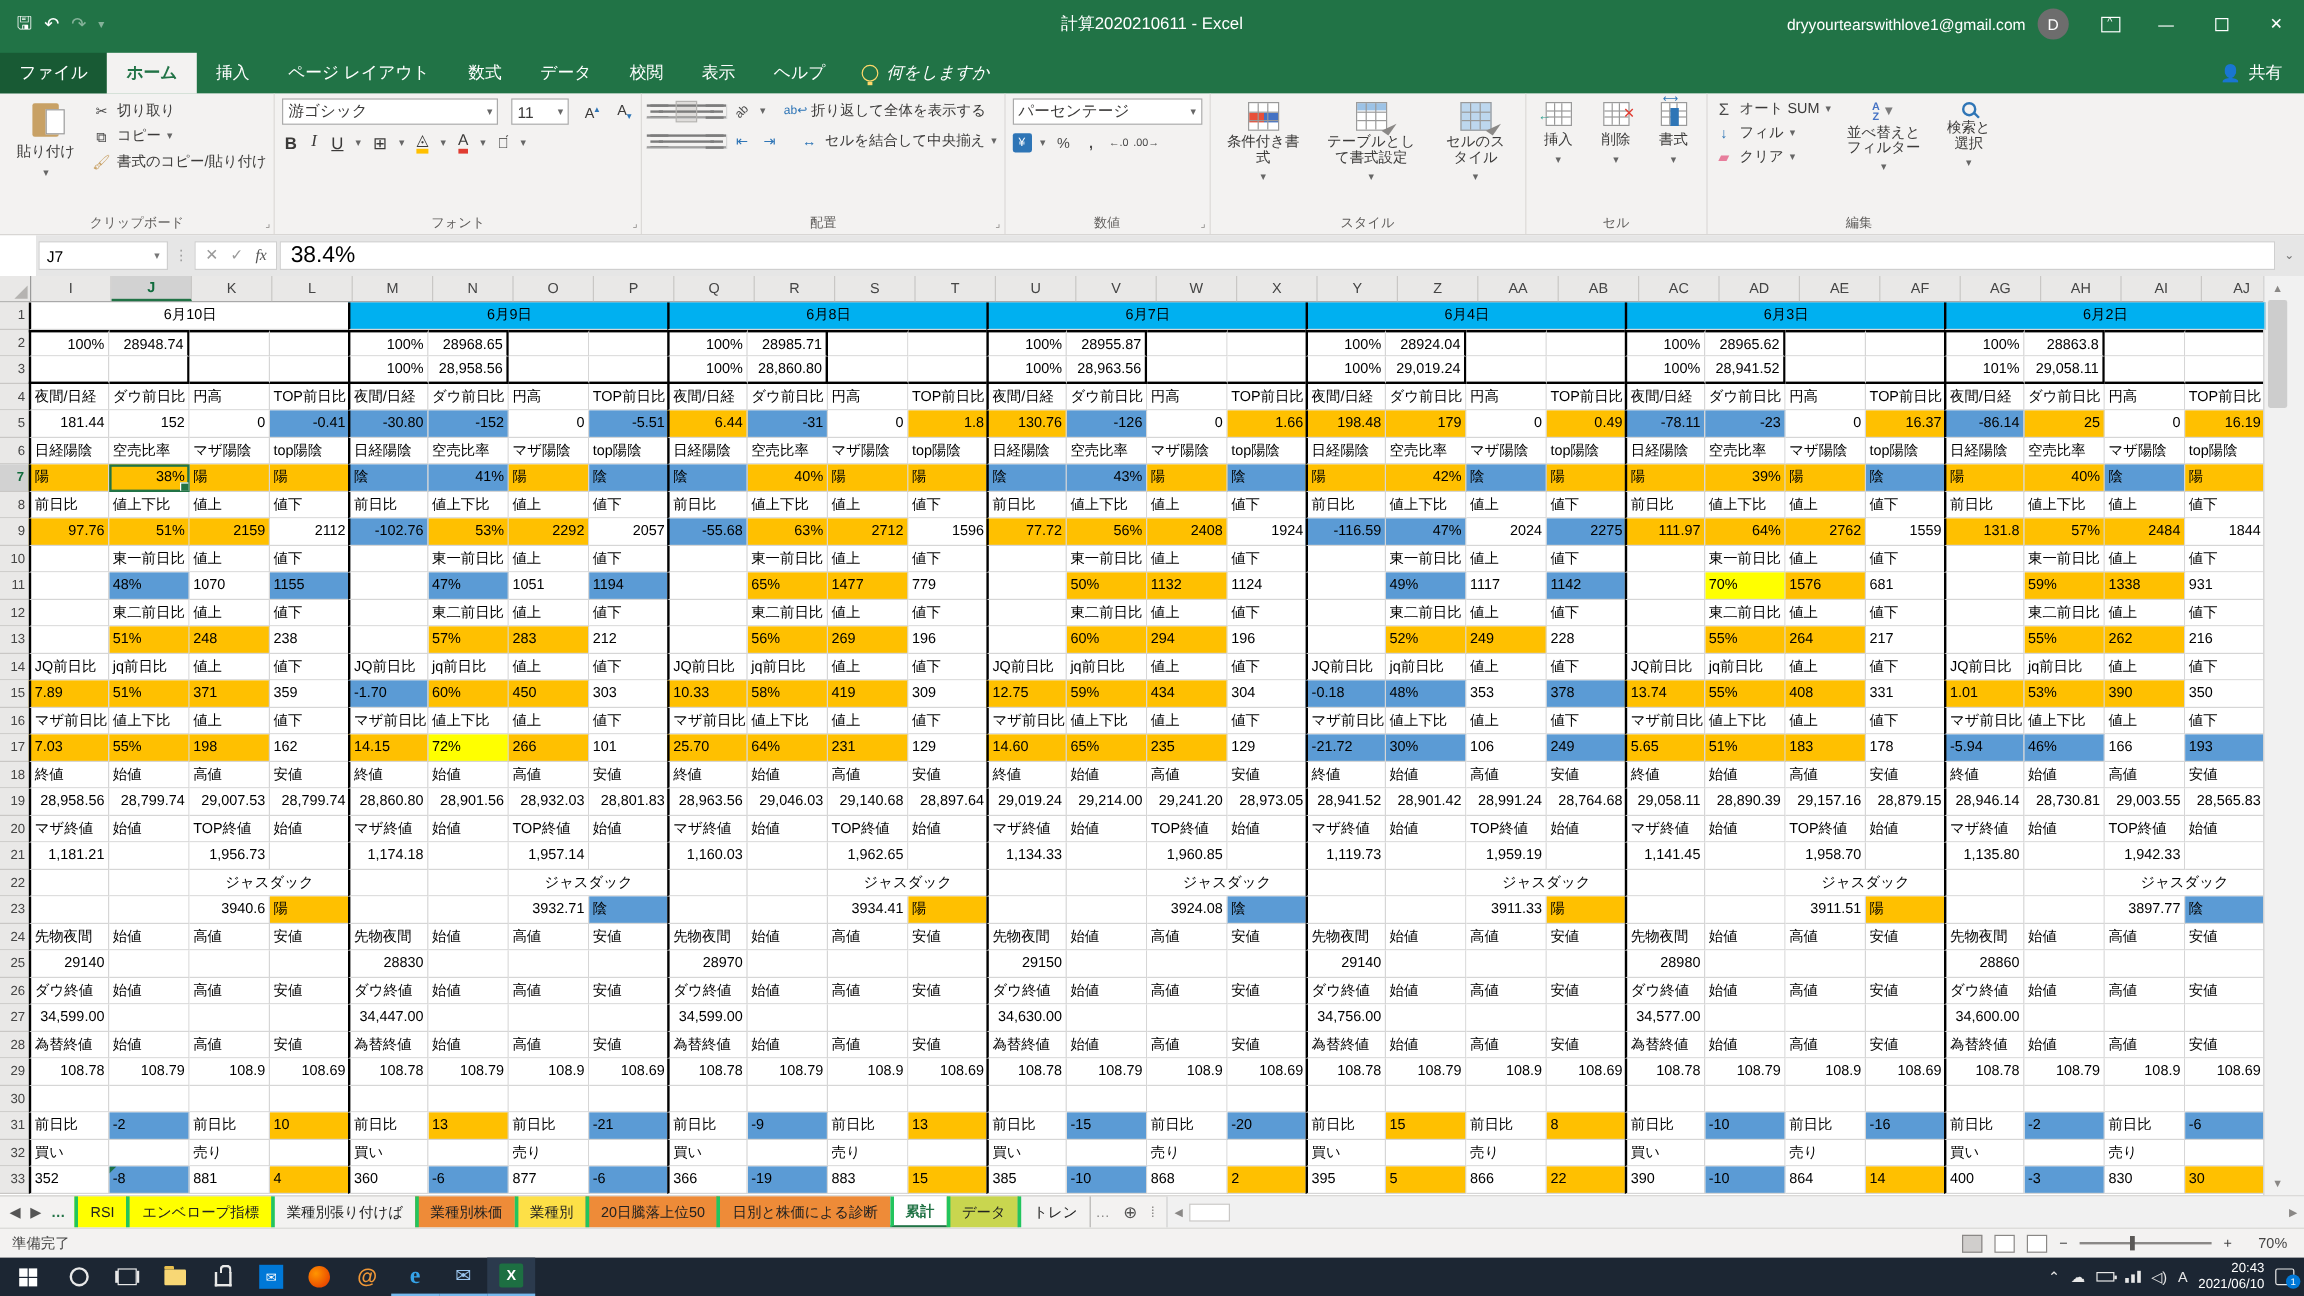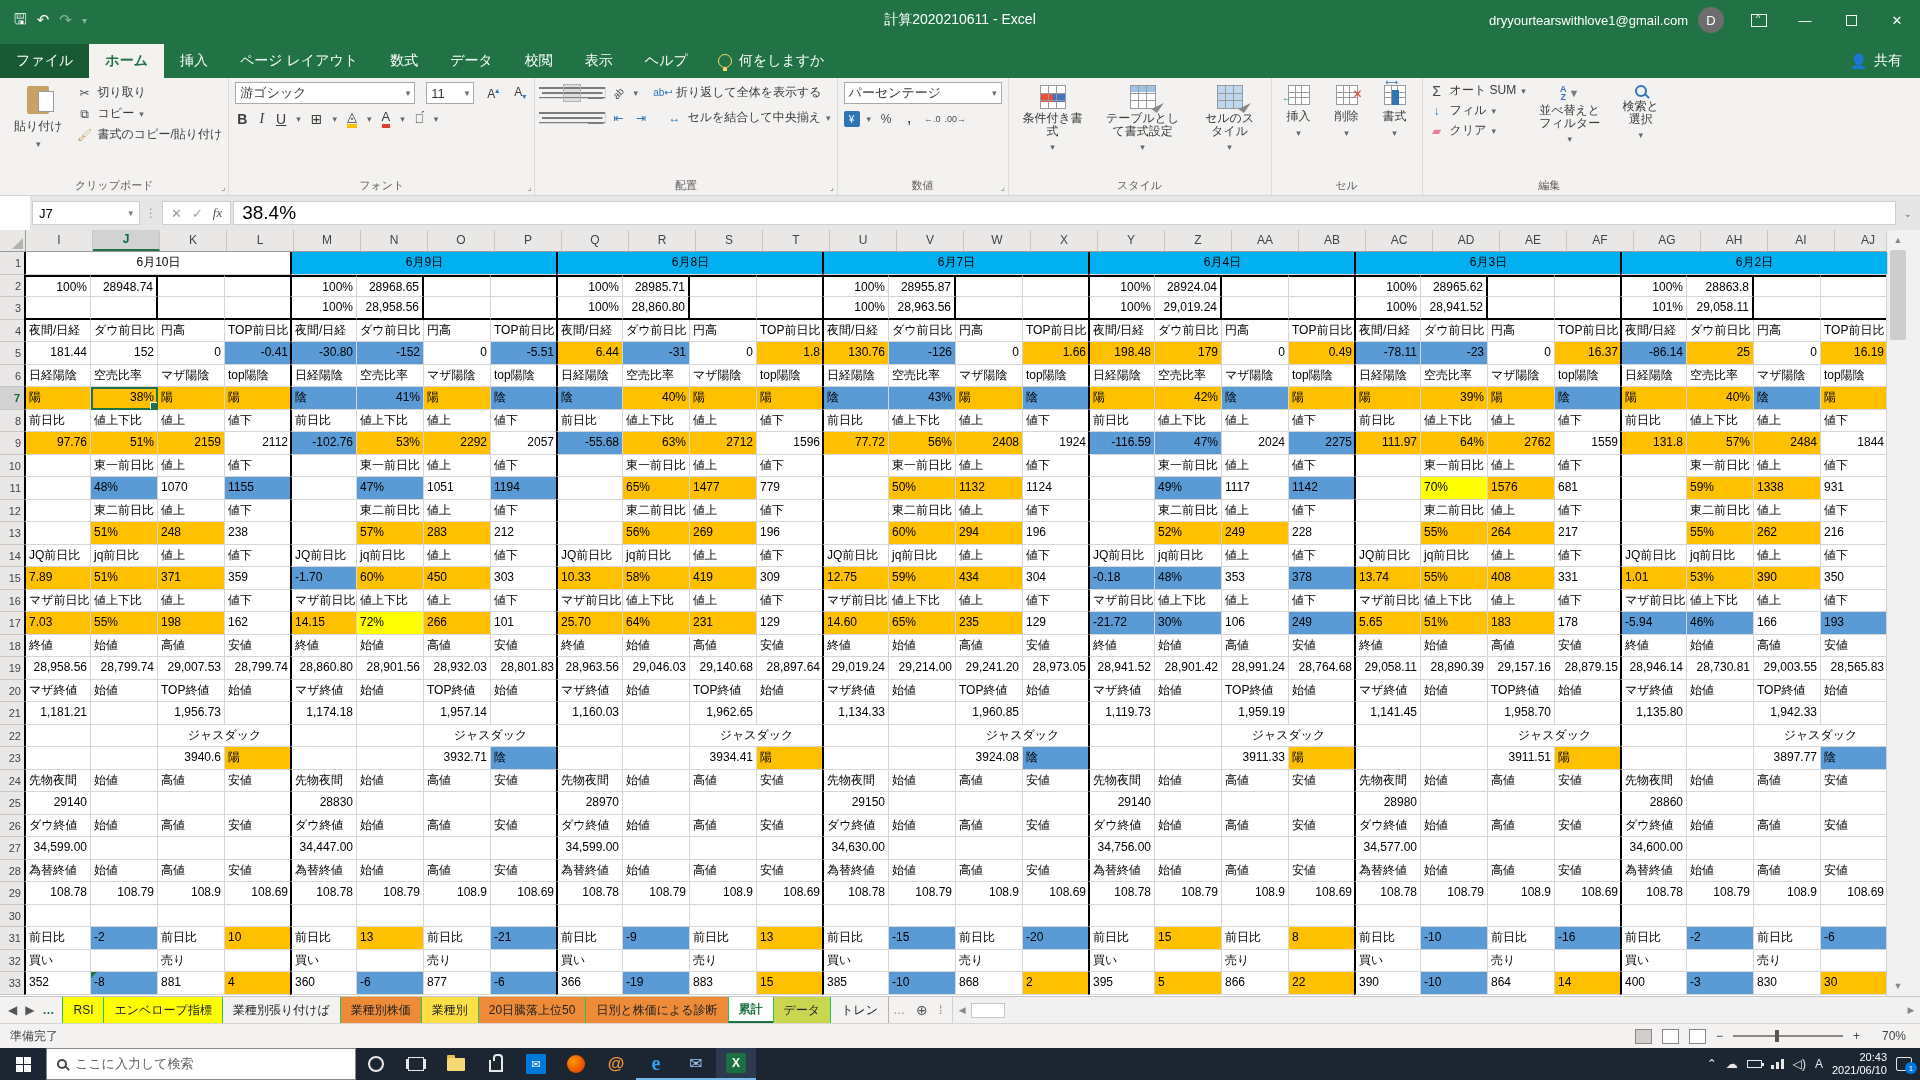--- a/index.html
+++ b/index.html
@@ -19,21 +19,21 @@
   .winbtn { width:46px; height:100%; display:flex; align-items:center; justify-content:center; font-size:13px; cursor:pointer; }
   .ribbonopt { width:16px; height:13px; border:1px solid #fff; position:relative; }
   .ribbonopt:after { content:"^"; position:absolute; left:4px; top:-2px; font-size:9px; }
   .maxbox { width:11px; height:11px; border:1px solid #fff; }
 
   
   .ribbontabs { height:38px; background:#217346; display:flex; align-items:flex-end; color:#fff; flex:0 0 auto; }
   .rtab { padding:8px 16px; font-size:14px; cursor:pointer; }
   .rtab.file { background:#185a34; }
   .rtab.active { background:#f3f2f1; color:#217346; font-weight:bold; }
-  .tellme { display:flex; align-items:center; gap:7px; padding:8px 14px; font-size:14px; }
+  .tellme { display:flex; align-items:center; gap:7px; padding:8px 14px; font-size:14px;font-style:italic; }
   .bulb { width:14px; height:14px; border:1px solid #ffd86b; border-radius:50%; position:relative; }
   .bulb:after{ content:""; position:absolute; left:4px; bottom:-4px; width:4px; height:3px; background:#ffd86b; }
   .share { margin-left:auto; padding:8px 18px; font-size:14px; display:flex; gap:6px; align-items:center; }
 
   
   .ribbon { height:118px; background:#f3f2f1; border-bottom:1px solid #d8d6d4; display:flex; flex:0 0 auto; font-size:12px; color:#3b3a39; }
   .rgroup { display:flex; flex-direction:column; border-right:1px solid #dcdad8; padding:4px 6px 1px 6px; position:relative; }
   .rgroup .glabel { margin-top:auto; text-align:center; font-size:11px; color:#605e5c; padding:2px 0 1px; }
   .launch { position:absolute; right:3px; bottom:3px; font-size:9px; color:#8a8886; }
   .gbody { display:flex; gap:6px; }
@@ -127,21 +127,21 @@
   
   .vscroll { position:absolute; top:0; bottom:0; left:1886px; width:34px; background:#f1f1f1; border-left:1px solid #d0d0d0; }
   .vs-inner { position:absolute; left:0; top:0; bottom:0; width:22px; display:flex; flex-direction:column; align-items:center; }
   .vs-arrow { height:20px; width:22px; color:#8a8886; font-size:9px; text-align:center; line-height:20px; }
   .vs-thumb { width:16px; height:90px; background:#cdcdcd; border-radius:2px; }
 
   
   .tabbar { height:27px; background:#f3f2f1; border-top:1px solid #c9c7c5; display:flex; align-items:stretch; font-size:12px; flex:0 0 auto; }
   .tabnav { display:flex; align-items:center; gap:8px; padding:0 8px; color:#555; }
   .tabnav .more { color:#217346; font-weight:bold; letter-spacing:1px; }
-  .stab { display:flex; align-items:center; padding:0 10px; border-right:1px solid #b5b3b1; border-left:1px solid #22c55e; margin-left:-1px; cursor:pointer; white-space:nowrap; color:#222; }
+  .stab { display:flex; align-items:center; padding:0 10px; border-right:1px solid #b5b3b1; border-left:3px solid #22c55e; margin-left:-1px; cursor:pointer; white-space:nowrap; color:#222; }
   .stab.active { background:#fff; color:#217346; font-weight:bold; border-bottom:2px solid #217346; }
   .addsheet { display:flex; align-items:center; justify-content:center; width:26px; color:#555; cursor:pointer; font-size:14px; }
   .tabdots { display:flex; align-items:center; color:#8a8886; padding:0 4px; }
   .hscroll { flex:1; display:flex; align-items:center; margin-left:6px; background:#f1f1f1; border-left:1px solid #d0d0d0; }
   .hs-arrow { width:18px; text-align:center; color:#8a8886; font-size:9px; }
   .hs-thumb { width:34px; height:15px; background:#fff; border:1px solid #c9c7c5; }
   .hs-track { flex:1; }
 
   
   .statusbar { height:25px; background:#f3f2f1; border-top:1px solid #d8d6d4; display:flex; align-items:center; font-size:12px; color:#444; flex:0 0 auto; }
@@ -1549,24 +1549,20 @@
 
   <div class="taskbar">
     <div class="tbtn">
         <span class="winlogo">
           <i></i>
           <i></i>
           <i></i>
           <i></i>
         </span>
       </div>
-    <div class="tsearch">
-      <span class="smag"></span>
-      <span>ここに入力して検索</span>
-    </div>
     <div class="ticon">
         <span class="ring"></span>
       </div>
     <div class="ticon">
         <span class="taskview"></span>
       </div>
     <div class="ticon">
         <span class="folder"></span>
       </div>
     <div class="ticon">

